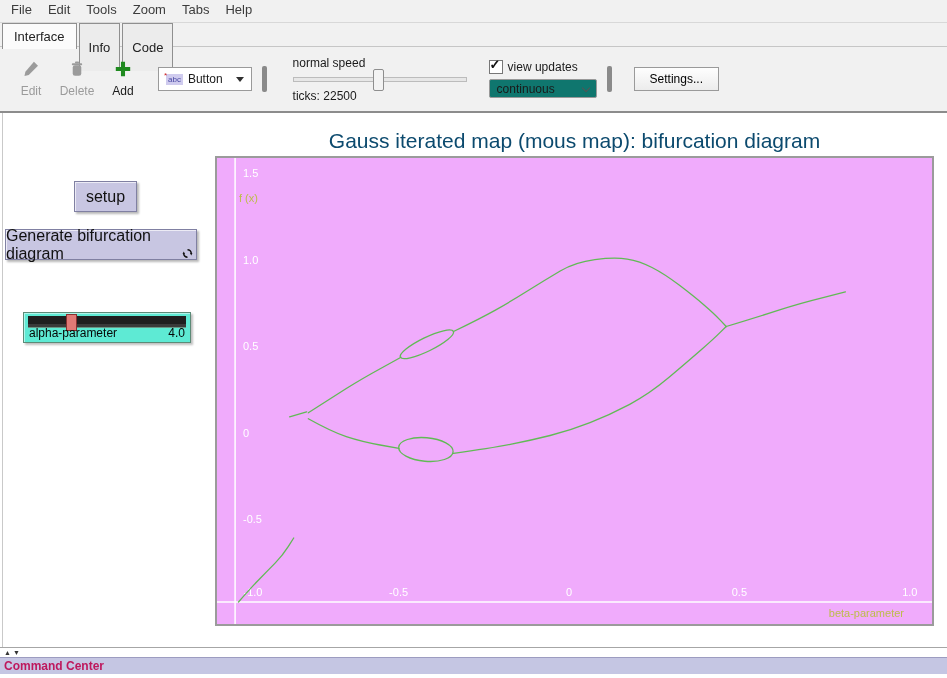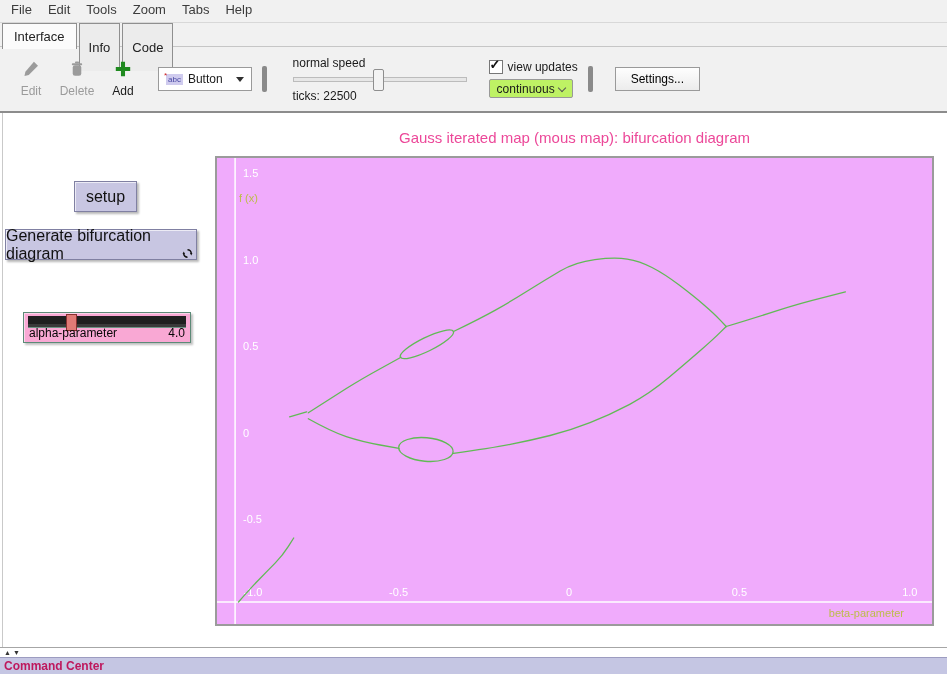--- a/index.html
+++ b/index.html
@@ -22,33 +22,33 @@
   .abc-badge{background:#cfcbee;color:#4848a2;font-size:8px;line-height:11px;padding:0 2px;position:relative}
   .abc-badge i{color:#c22;font-style:normal;font-size:8px;position:absolute;top:-4px;left:-2px}
   .dd-arrow{width:0;height:0;border-left:4px solid transparent;border-right:4px solid transparent;border-top:5px solid #2f2f2f;margin-left:8px}
   .speed{display:flex;flex-direction:column;align-items:flex-start;margin-left:16px;width:182px;font-size:12px}
   .speed-track{width:172px;height:3px;background:#e7e7e7;border:1px solid #bcbcbc;position:relative;margin:7px 0}
   .speed-thumb{position:absolute;left:79px;top:-9px;width:9px;height:20px;background:#f3f3f3;border:1px solid #8e8e8e;border-radius:2px}
   .view-col{display:flex;flex-direction:column;margin-left:14px;gap:5px}
   .chk-row{display:flex;align-items:center;font-size:12px}
   .chk{width:12px;height:12px;border:1px solid #777;background:#fff;margin-right:5px;position:relative;flex:none}
   .chk .tick{position:absolute;top:-4px;left:0;font-size:13px;font-weight:bold;color:#111}
-  .mode-dd{display:flex;align-items:center;justify-content:space-between;border:1px solid #999;background:#bef264;height:19px;padding:0 7px;width:84px;box-sizing:border-box;border-radius:2px}
+  .mode-dd{display:flex;align-items:center;justify-content:space-between;border:1px solid #999;background:#0f766e;height:19px;padding:0 7px;width:108px;box-sizing:border-box;border-radius:2px}
   .chev{width:5px;height:5px;border-right:1.5px solid #555;border-bottom:1.5px solid #555;transform:rotate(45deg);margin-top:-2px}
   .settings-btn{border:1px solid #9a9a9a;background:linear-gradient(#fefefe,#ececec);padding:4px 15px;font-size:12px;margin-left:12px}
   
   .content{position:relative;height:534px;background:#fff}
   .left-edge{position:absolute;left:2px;top:0;bottom:0;width:1px;background:#c9c9c9}
-  .plot-title{position:absolute;left:215px;top:16px;width:719px;text-align:center;font-size:15px;color:#ec4899}
+  .plot-title{position:absolute;left:215px;top:16px;width:719px;text-align:center;font-size:21px;color:#0c4a6e}
   .nl-btn{position:absolute;background:#c8c6e2;border:1px solid #8080a2;box-shadow:inset 1px 1px 0 rgba(255,255,255,.65),1.5px 1.5px 2px rgba(0,0,0,.28);
           display:flex;align-items:center;justify-content:center;font-size:16px;color:#111;box-sizing:border-box;cursor:pointer}
   #setup-btn{left:74px;top:68px;width:63px;height:31px}
   #generate-btn{left:5px;top:116px;width:192px;height:31px}
   .forever{position:absolute;right:3px;bottom:3px;width:11px;height:11px}
-  .nl-slider{position:absolute;left:23px;top:199px;width:168px;height:31px;background:#f9a8d4;border:1px solid #5c8a77;
+  .nl-slider{position:absolute;left:23px;top:199px;width:168px;height:31px;background:#5eead4;border:1px solid #5c8a77;
              box-shadow:inset 1px 1px 0 rgba(255,255,255,.5),1.5px 1.5px 2px rgba(0,0,0,.25);box-sizing:border-box}
   .sl-track{position:absolute;left:4px;right:4px;top:3px;height:11px;background:#1f1f1f;box-shadow:inset 0 -3px 0 #3a3a3a;border-bottom:1px solid #6b9483}
   .sl-thumb{position:absolute;left:38px;top:-2px;width:9px;height:15px;background:#e07a76;border:1px solid #8a3030}
   .sl-labels{position:absolute;left:5px;right:5px;bottom:2px;display:flex;justify-content:space-between;font-size:12px;color:#060606}
   .plot{position:absolute;left:215px;top:43px;width:719px;height:470px;background:#f0abfc;border:2px solid #9b9b9b;box-sizing:border-box}
   #plot-svg{display:block}
   #plot-svg text{font-family:"Liberation Sans",sans-serif}
   
   .bottom{border-top:1px solid #a6a6a6}
   .splitter{height:9px;display:flex;align-items:center;padding-left:4px;gap:2px;font-size:7px;line-height:7px;color:#333}

